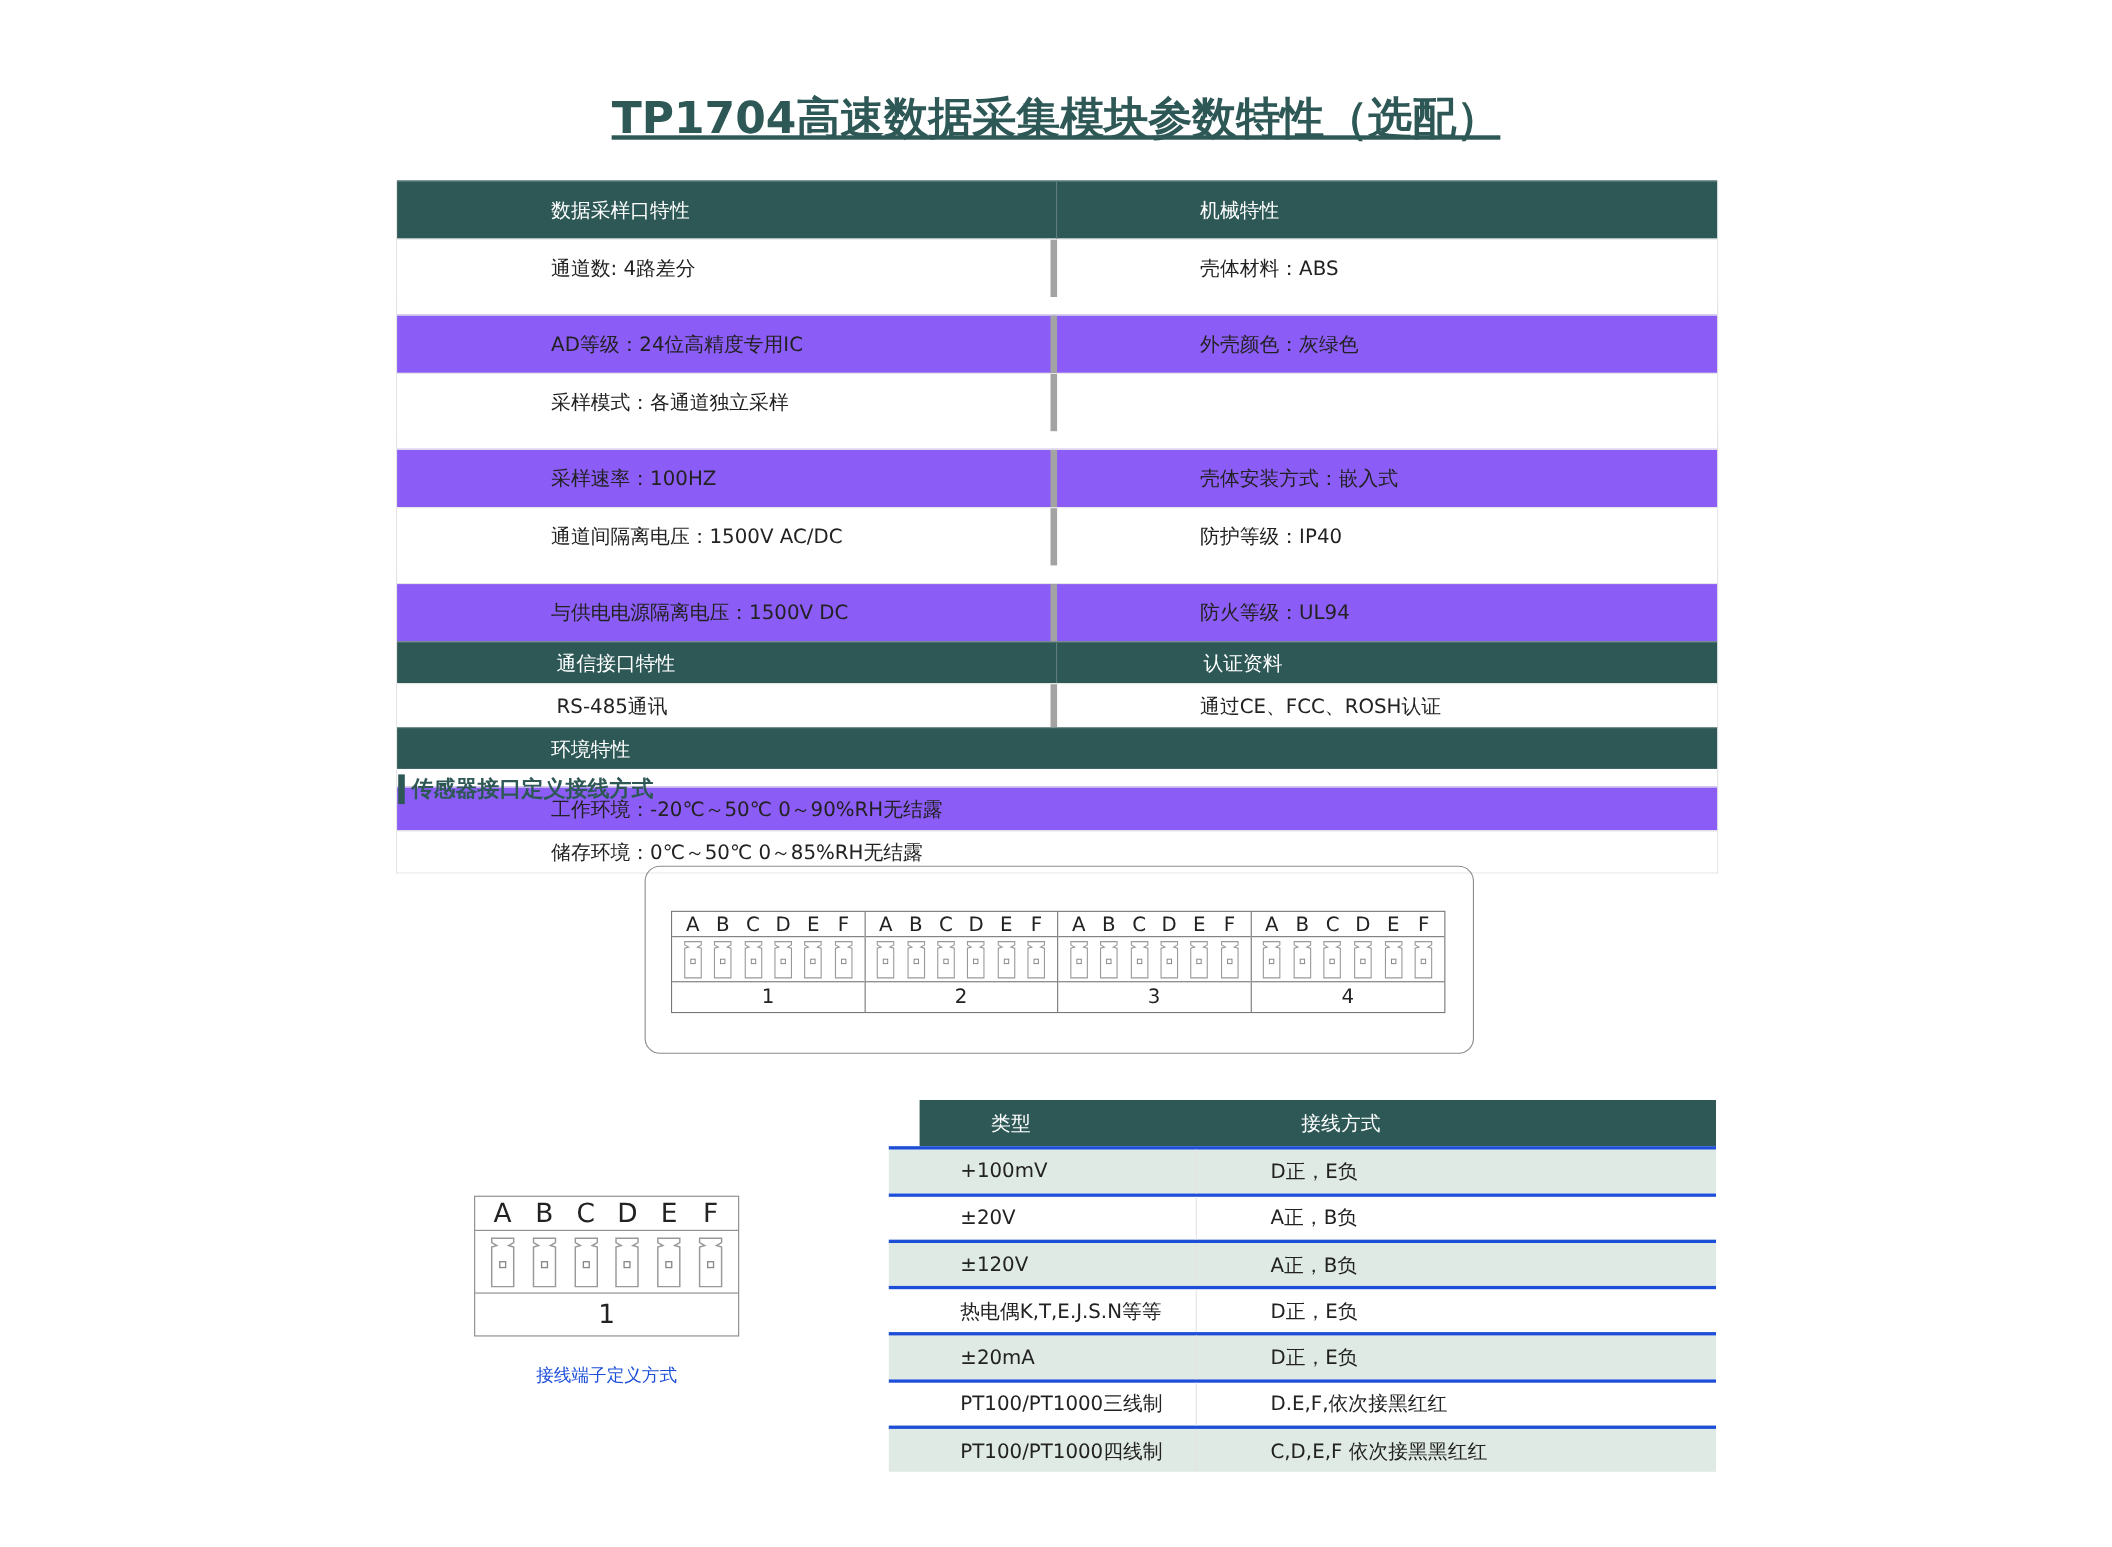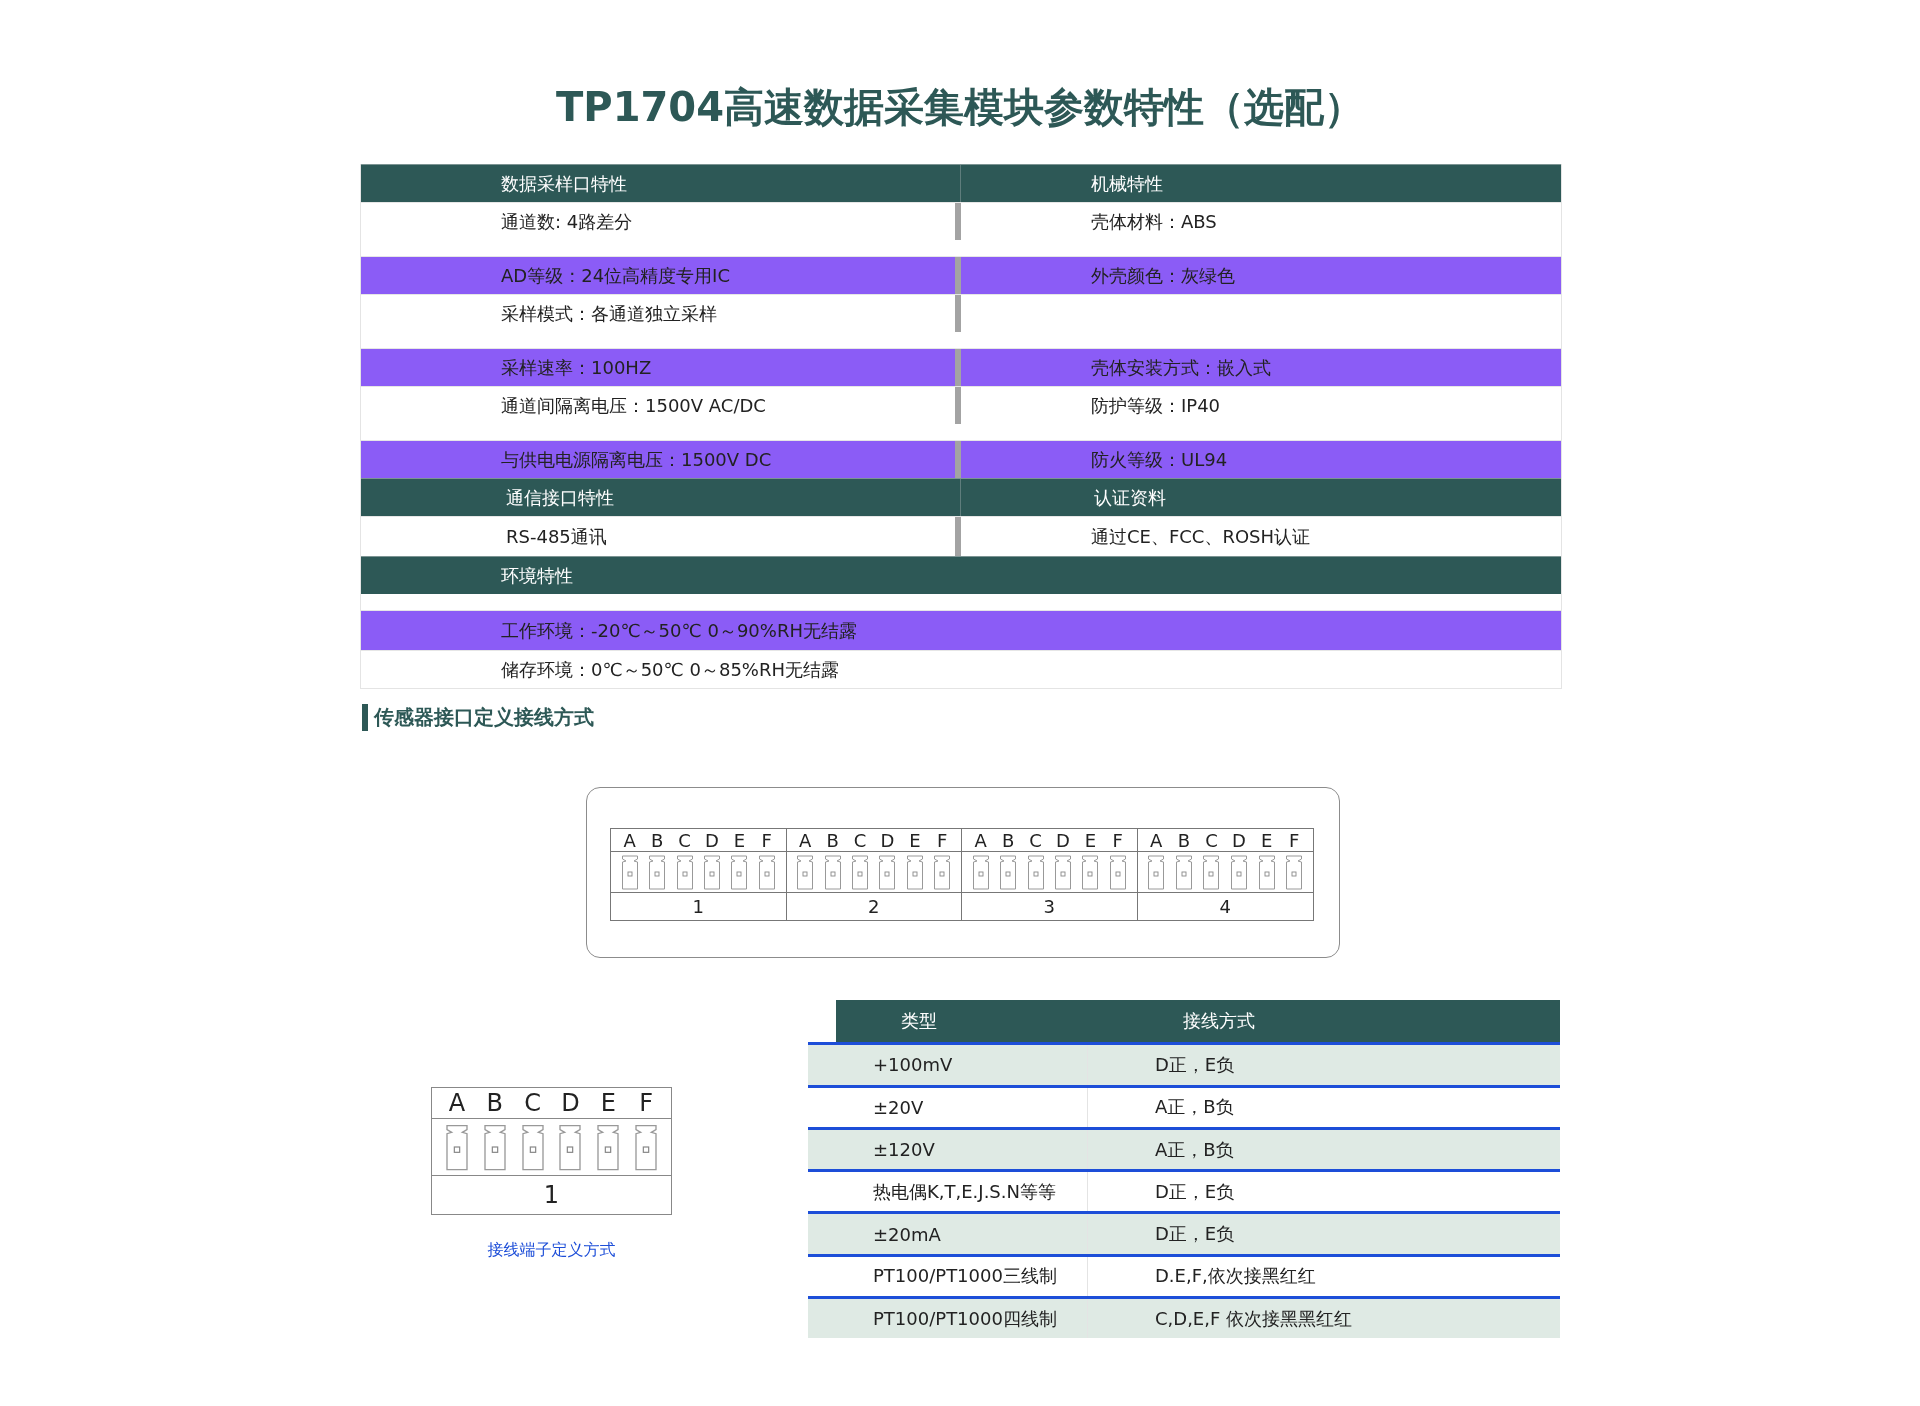--- a/index.html
+++ b/index.html
@@ -1,24 +1,24 @@
 <!DOCTYPE html>
 <html><head>
 <meta charset="utf-8">
 <style>
   html, body { margin: 0; padding: 0; background: #ffffff; }
   body { width: 1920px; height: 1406px; position: relative; overflow: hidden;
          font-family: "DejaVu Sans", "Liberation Sans", sans-serif; color: #222; }
   .title { position: absolute; left: 0; top: 80px; width: 1920px; text-align: center;
-           font-size: 40px; font-weight: bold; color: #2d5856; letter-spacing: 0px; }
+           font-size: 40px; font-weight: bold; color: #2d5856; letter-spacing: 0px; text-decoration: underline; }
 
   
   .spec { position: absolute; left: 360px; top: 164px; width: 1200px;
           border-left: 1px solid #e4e4e4; border-right: 1px solid #e4e4e4; border-bottom: 1px solid #e4e4e4; }
-  .row { display: flex; height: 38px; box-sizing: border-box; border-top: 1px solid #e6e6e6; }
+  .row { display: flex; height: 53px; box-sizing: border-box; border-top: 1px solid #e6e6e6; }
   .row.hdr { background: #2d5856; color: #fff; border-top: 1px solid #7c9493; }
   .row.alt { background: #8b5cf6; margin-top: 16px; }
   .row.plain { background: #ffffff; }
   .cell { box-sizing: border-box; display: flex; align-items: center; font-size: 18px; white-space: nowrap; }
   .cell.l { width: 600px; padding-left: 140px; border-right: 6px solid #a3a3a3; }
   .row.hdr .cell.l { border-right: 1px solid #5f7d7c; }
   .cell.r { width: 600px; padding-left: 130px; }
   .cell.full { width: 1200px; padding-left: 140px; }
   .row.hdr .cell { font-size: 18px; }
   .row.h40 { height: 40px; }

